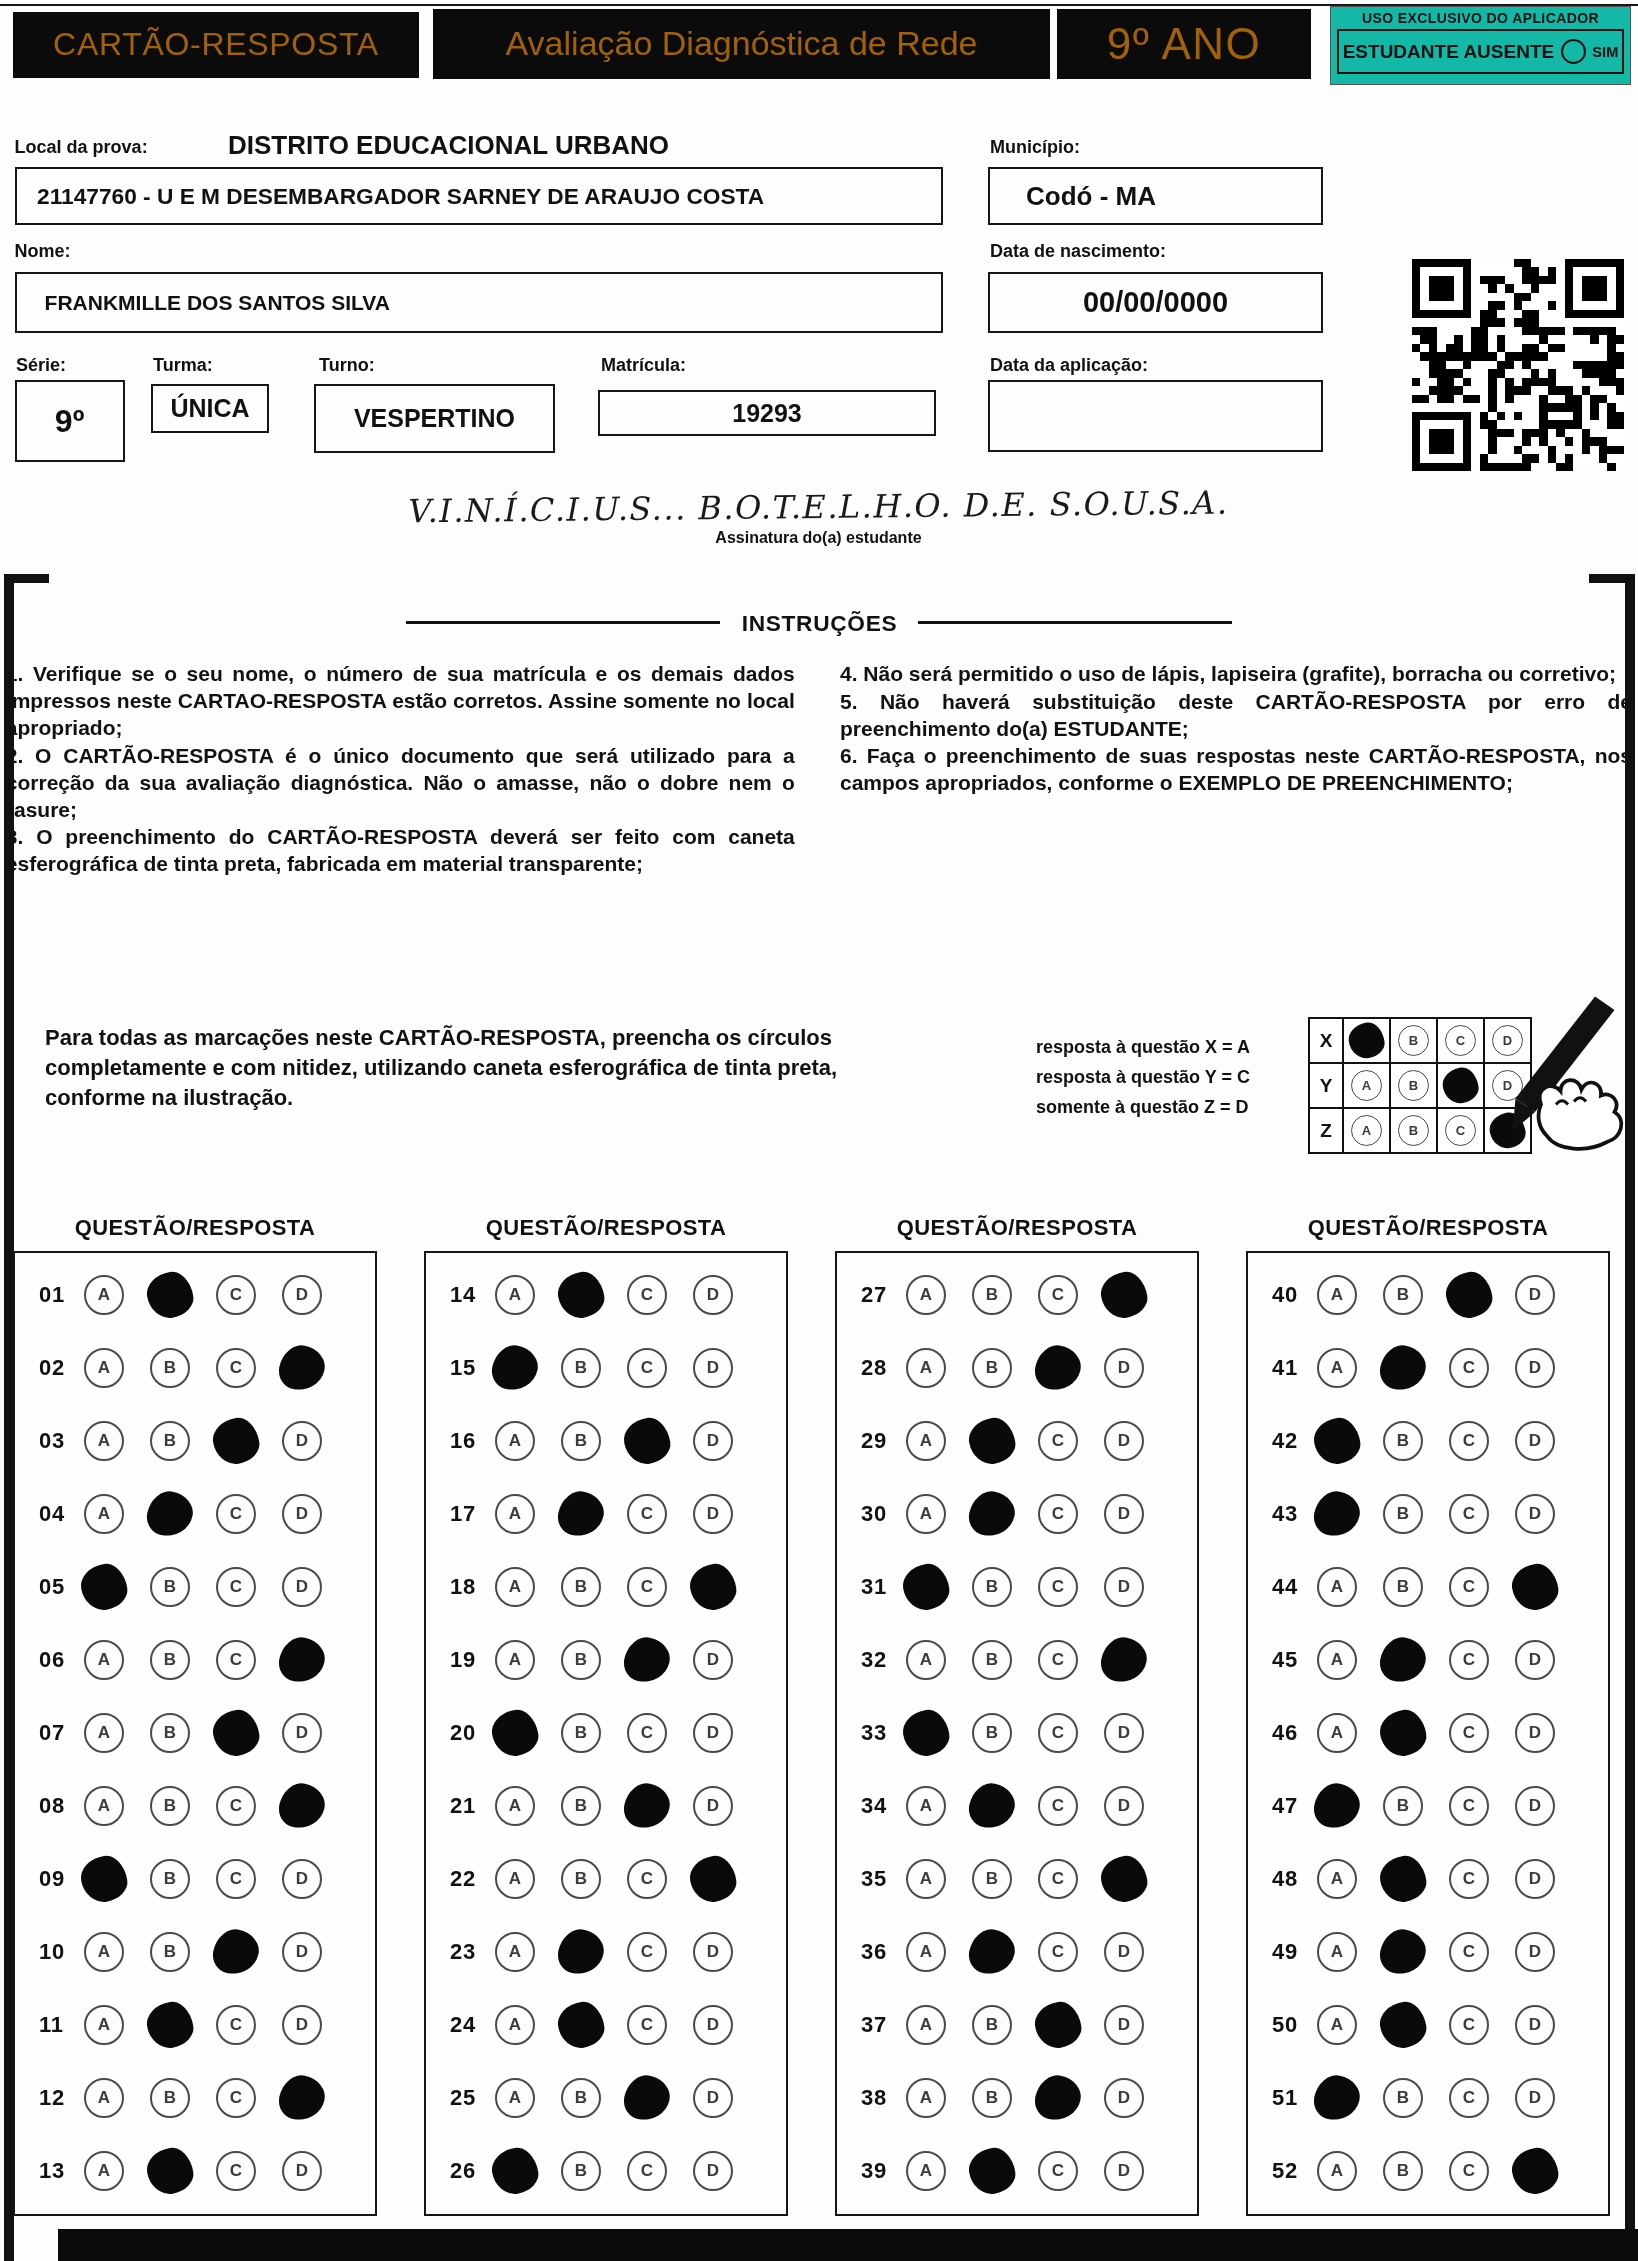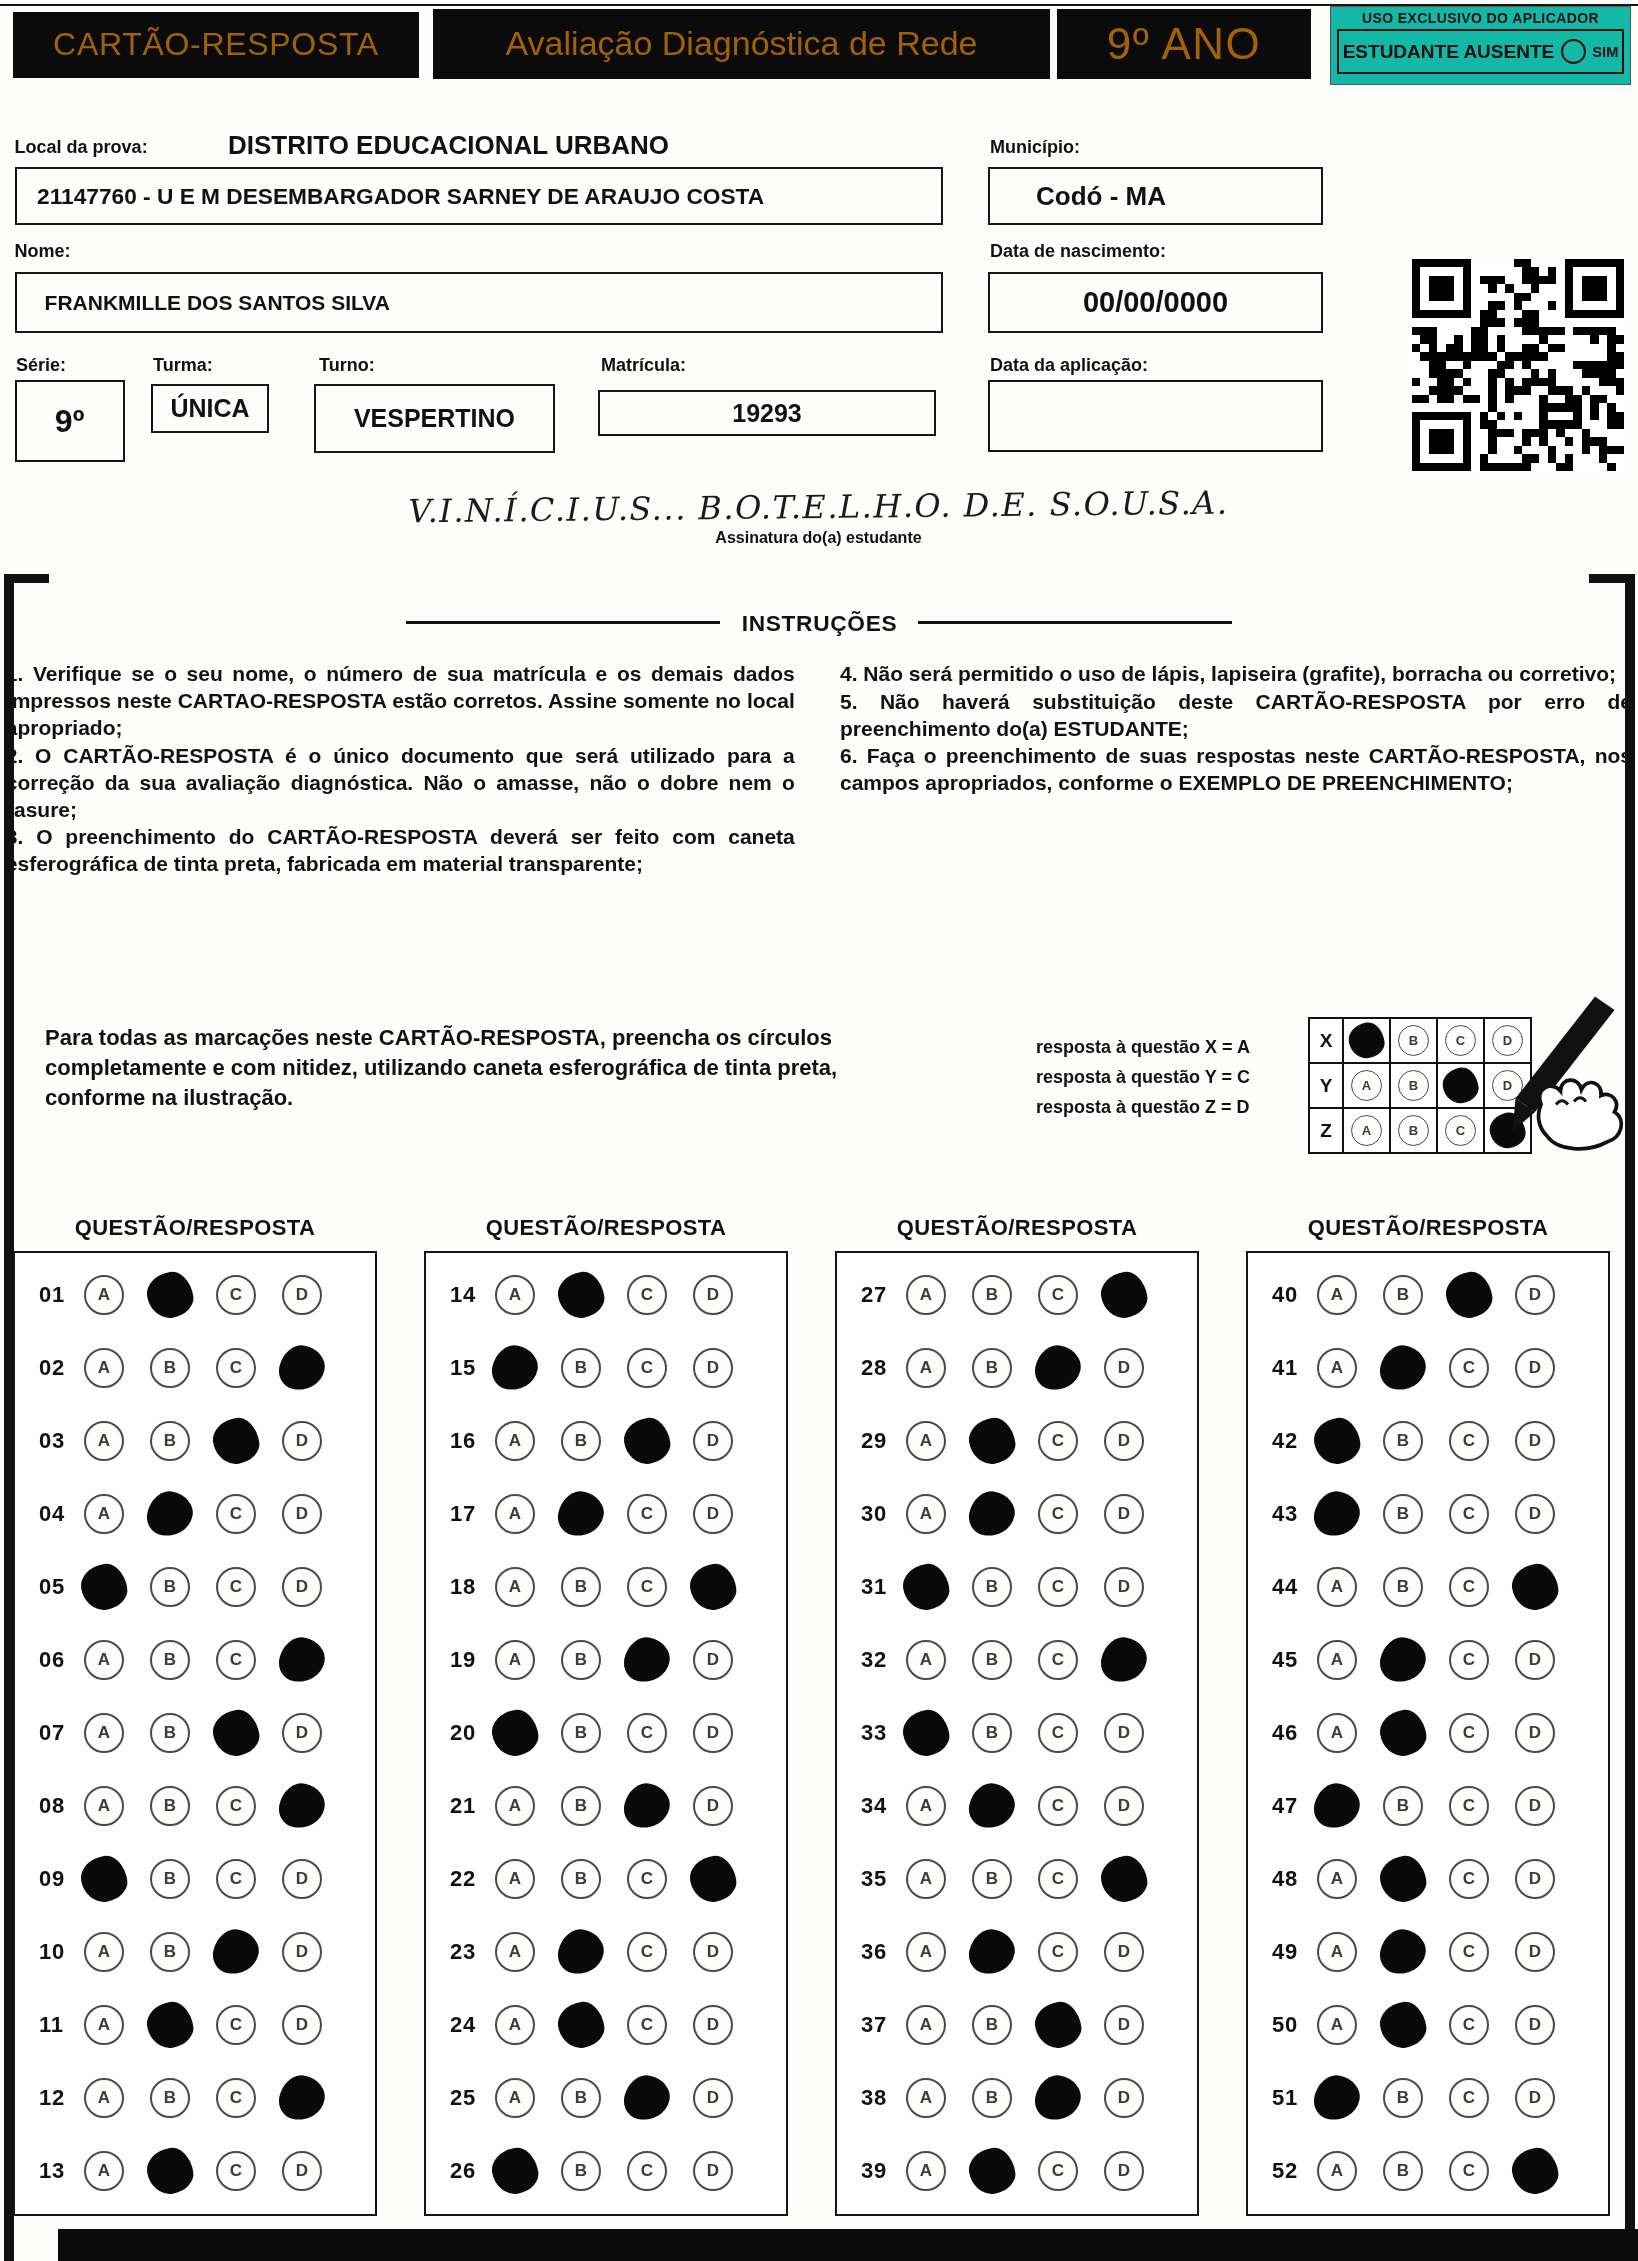--- a/index.html
+++ b/index.html
@@ -52,21 +52,21 @@
     </div>
   </div>
 
   <div class="abs lbl" style="left:14.6px;top:137px">Local da prova:</div>
   <div class="abs" style="left:228px;top:130px;font-size:26px;font-weight:700">DISTRITO EDUCACIONAL URBANO</div>
   <div class="abs lbl" style="left:990px;top:137px">Município:</div>
 
   <div class="abs fieldbox" style="left:14.6px;top:167px;width:928px;height:58px;padding-left:20.5px;font-size:22.7px">
     <span>21147760 - U E M DESEMBARGADOR SARNEY DE ARAUJO COSTA</span>
   </div>
-  <div class="abs fieldbox" style="left:988px;top:167px;width:335px;height:58px;padding-left:46px;font-size:26px">
+  <div class="abs fieldbox" style="left:988px;top:167px;width:335px;height:58px;padding-left:36px;font-size:26px">
     <span>Codó - MA</span>
   </div>
 
   <div class="abs lbl" style="left:14.6px;top:241px">Nome:</div>
   <div class="abs lbl" style="left:990px;top:241px">Data de nascimento:</div>
 
   <div class="abs fieldbox" style="left:14.6px;top:272px;width:928px;height:61px;padding-left:28px;font-size:21px">
     <span>FRANKMILLE DOS SANTOS SILVA</span>
   </div>
   <div class="abs fieldbox" style="left:988px;top:272px;width:335px;height:61px;justify-content:center;font-size:29px">
@@ -432,21 +432,21 @@
   <div class="abs instr-col" style="left:840px;top:660px;width:792px">
       <div class="instr-item">4. Não será permitido o uso de lápis, lapiseira (grafite), borracha ou corretivo;</div>
       <div class="instr-item">5. Não haverá substituição deste CARTÃO-RESPOSTA por erro de preenchimento do(a) ESTUDANTE;</div>
       <div class="instr-item">6. Faça o preenchimento de suas respostas neste CARTÃO-RESPOSTA, nos campos apropriados, conforme o EXEMPLO DE PREENCHIMENTO;</div>
     </div>
 
   <div class="abs" style="left:45px;top:1023px;width:848px;font-size:22px;font-weight:700;line-height:30px">Para todas as marcações neste CARTÃO-RESPOSTA, preencha os círculos completamente e com nitidez, utilizando caneta esferográfica de tinta preta, conforme na ilustração.</div>
   <div class="abs" style="left:1036px;top:1032px">
       <div class="legend-line">resposta à questão X = A</div>
       <div class="legend-line">resposta à questão Y = C</div>
-      <div class="legend-line">resposta à questão Z = D</div>
+      <div class="legend-line">somente à questão Z = D</div>
     </div>
   <div class="abs ex-grid" style="left:1308px;top:1017px">
       <div class="ex-row">
         <div class="ex-label">X</div>
         <div class="ex-cell">
           <div class="bubble ex-bubble filled">A</div>
         </div>
         <div class="ex-cell">
           <div class="bubble ex-bubble">B</div>
         </div>

